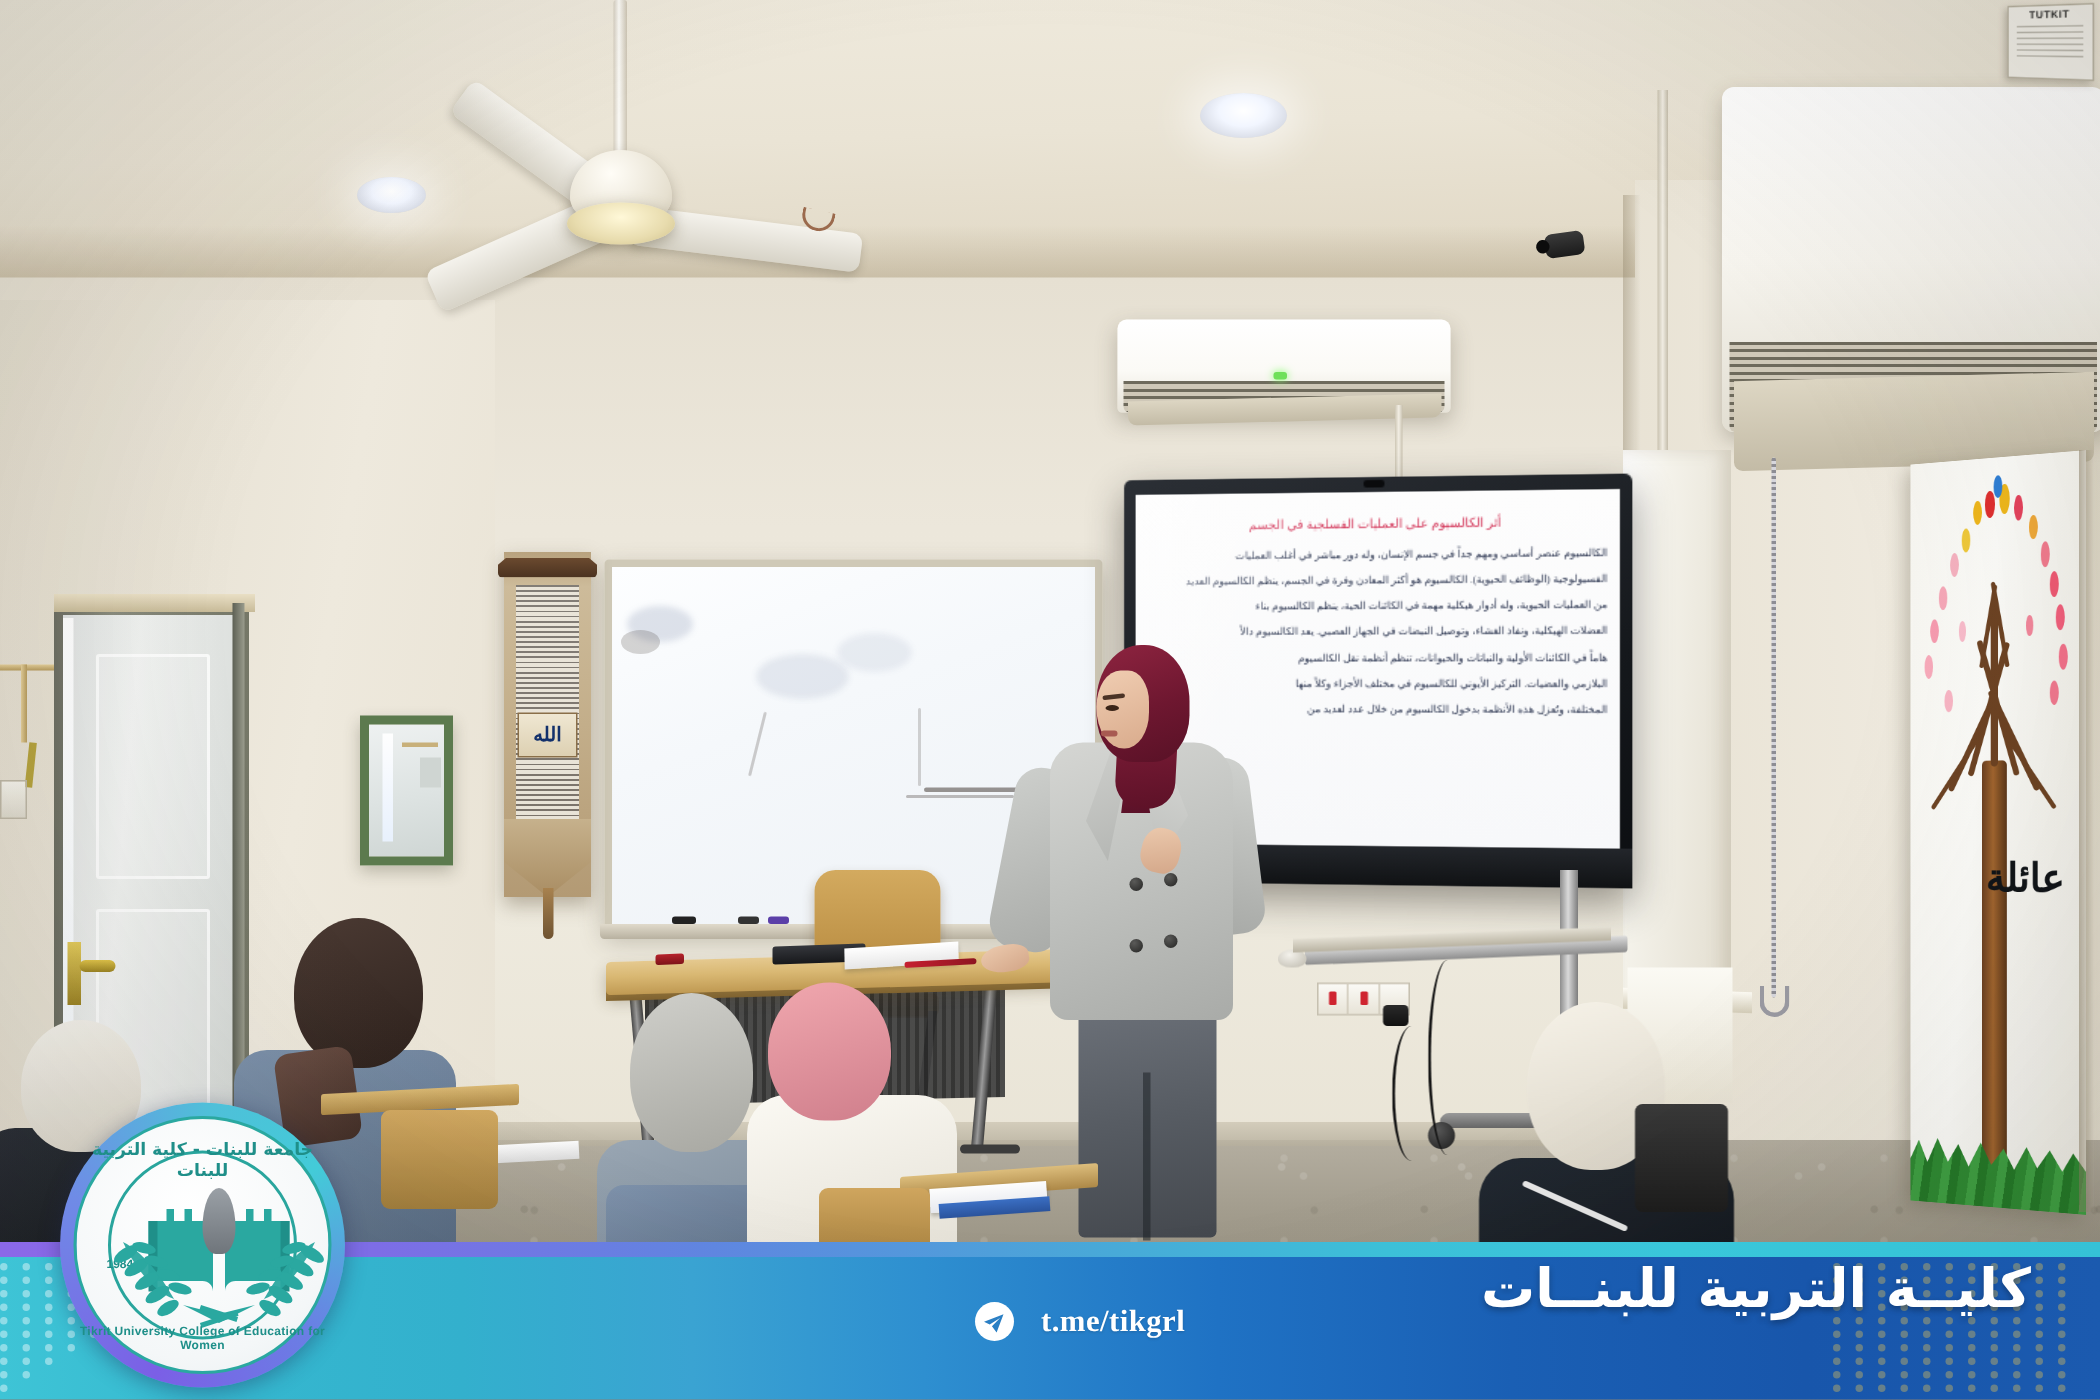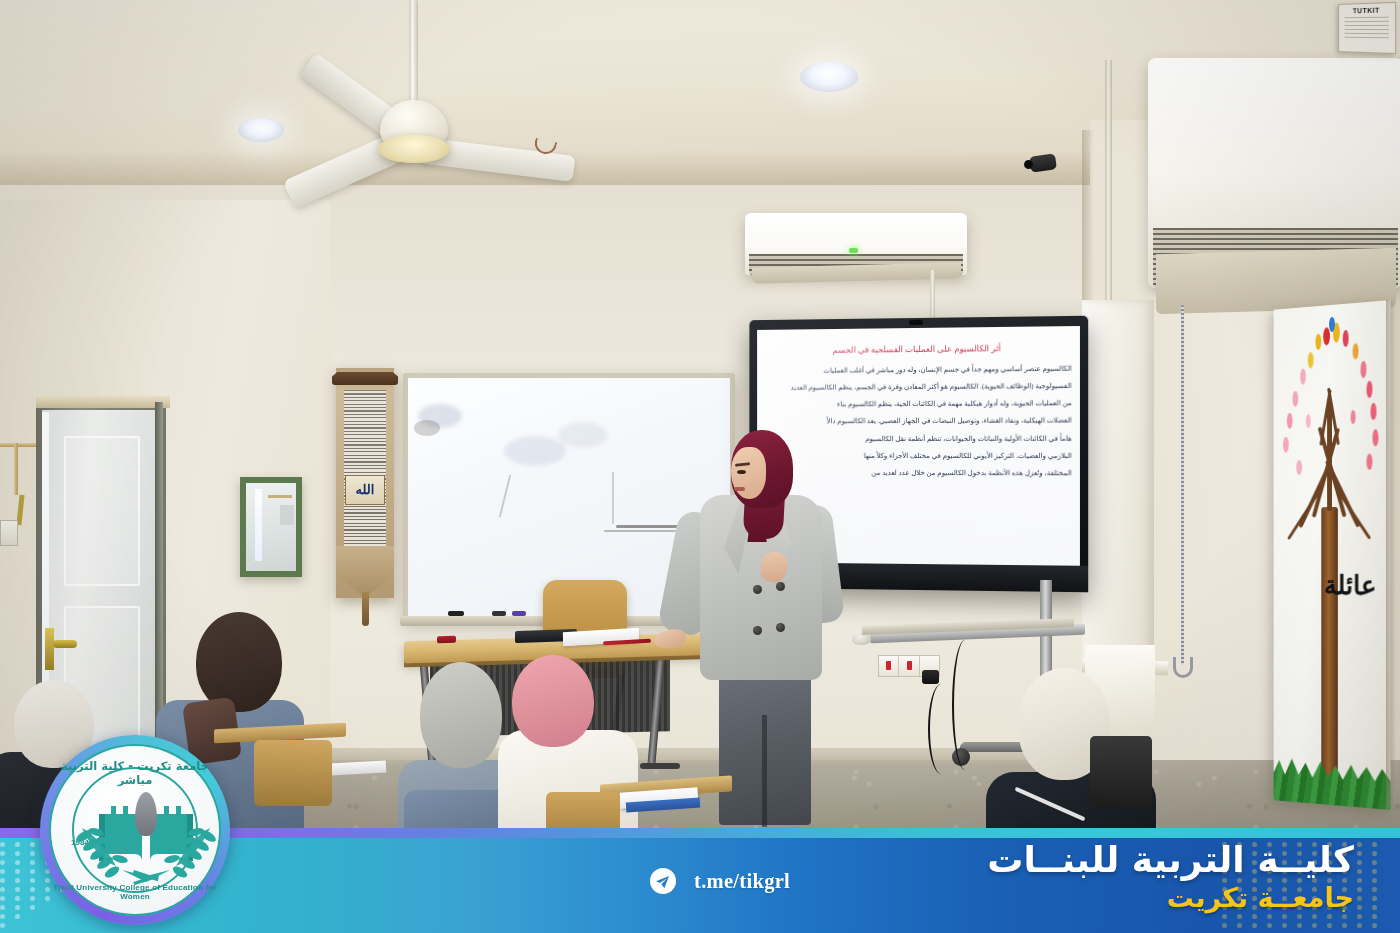--- a/index.html
+++ b/index.html
@@ -611,21 +611,21 @@
     gap:22px; top:18px; height:70px;
   }
   .contact-row{ display:flex; align-items:center; gap:16px; }
   .c-ico{ width:30px; height:30px; display:flex; align-items:center; justify-content:center; color:#fff; }
   .c-txt{
     color:#ffffff; font-size:20.5px; font-weight:bold;
     font-family:"Liberation Serif", serif; letter-spacing:.3px;
     text-shadow:0 1px 2px rgba(0,0,0,.18);
   }
   .arabic-block{
-    position:absolute; right:46px; top:12px; text-align:right; direction:rtl;
+    position:absolute; right:46px; top:12px; text-align:left; direction:rtl;
   }
   .ar-main{
     color:#ffffff; font-size:36px; font-weight:bold;
     font-family:"DejaVu Sans", sans-serif;
     letter-spacing:1px; line-height:1.12;
     text-shadow:0 2px 4px rgba(0,0,0,.3);
   }
   .ar-sub{
     color:#f5c518; font-size:27px; font-weight:bold;
     font-family:"DejaVu Sans", sans-serif;
@@ -1119,29 +1119,28 @@
             <circle cx="14" cy="14" r="13" fill="#ffffff"></circle>
             <path d="M7 14.2l13-5.1-4.6 12.2-3.1-4.1 5.4-5.6-6.9 4.4z" fill="#2b7fc4"></path>
           </svg>
         </span>
         <span class="c-txt">t.me/tikgrl</span>
       </div>
     </div>
 
     <div class="arabic-block">
       <div class="ar-main">كليــة التربية للبنــات</div>
-      <div class="ar-sub">جامعــة تكريت</div>
     </div>
   </div>
 
   <div class="seal-wrap">
     <div class="seal-ring"></div>
     <div class="seal-face">
       <div class="seal-inner-ring"></div>
-      <div class="seal-ar-top">جامعة تكريت - كلية التربية مباشر</div>
+      <div class="seal-ar-top">جامعة للبنات - كلية التربية للبنات</div>
       <div class="seal-year-l">1984</div>
       <div class="seal-year-r">١٩٨٧</div>
 
       <svg class="seal-book" viewBox="0 0 102 62">
         <path d="M4 10h36c4 0 7 3 7 7v40c0-4-3-7-7-7H4z" fill="#2aa8a0"></path>
         <path d="M98 10H62c-4 0-7 3-7 7v40c0-4 3-7 7-7h36z" fill="#2aa8a0"></path>
         <rect x="4" y="10" width="6" height="47" fill="#1f8f89"></rect>
         <rect x="92" y="10" width="6" height="47" fill="#1f8f89"></rect>
         <rect x="16" y="2" width="5" height="44" fill="#2aa8a0"></rect>
         <rect x="81" y="2" width="5" height="44" fill="#2aa8a0"></rect>

